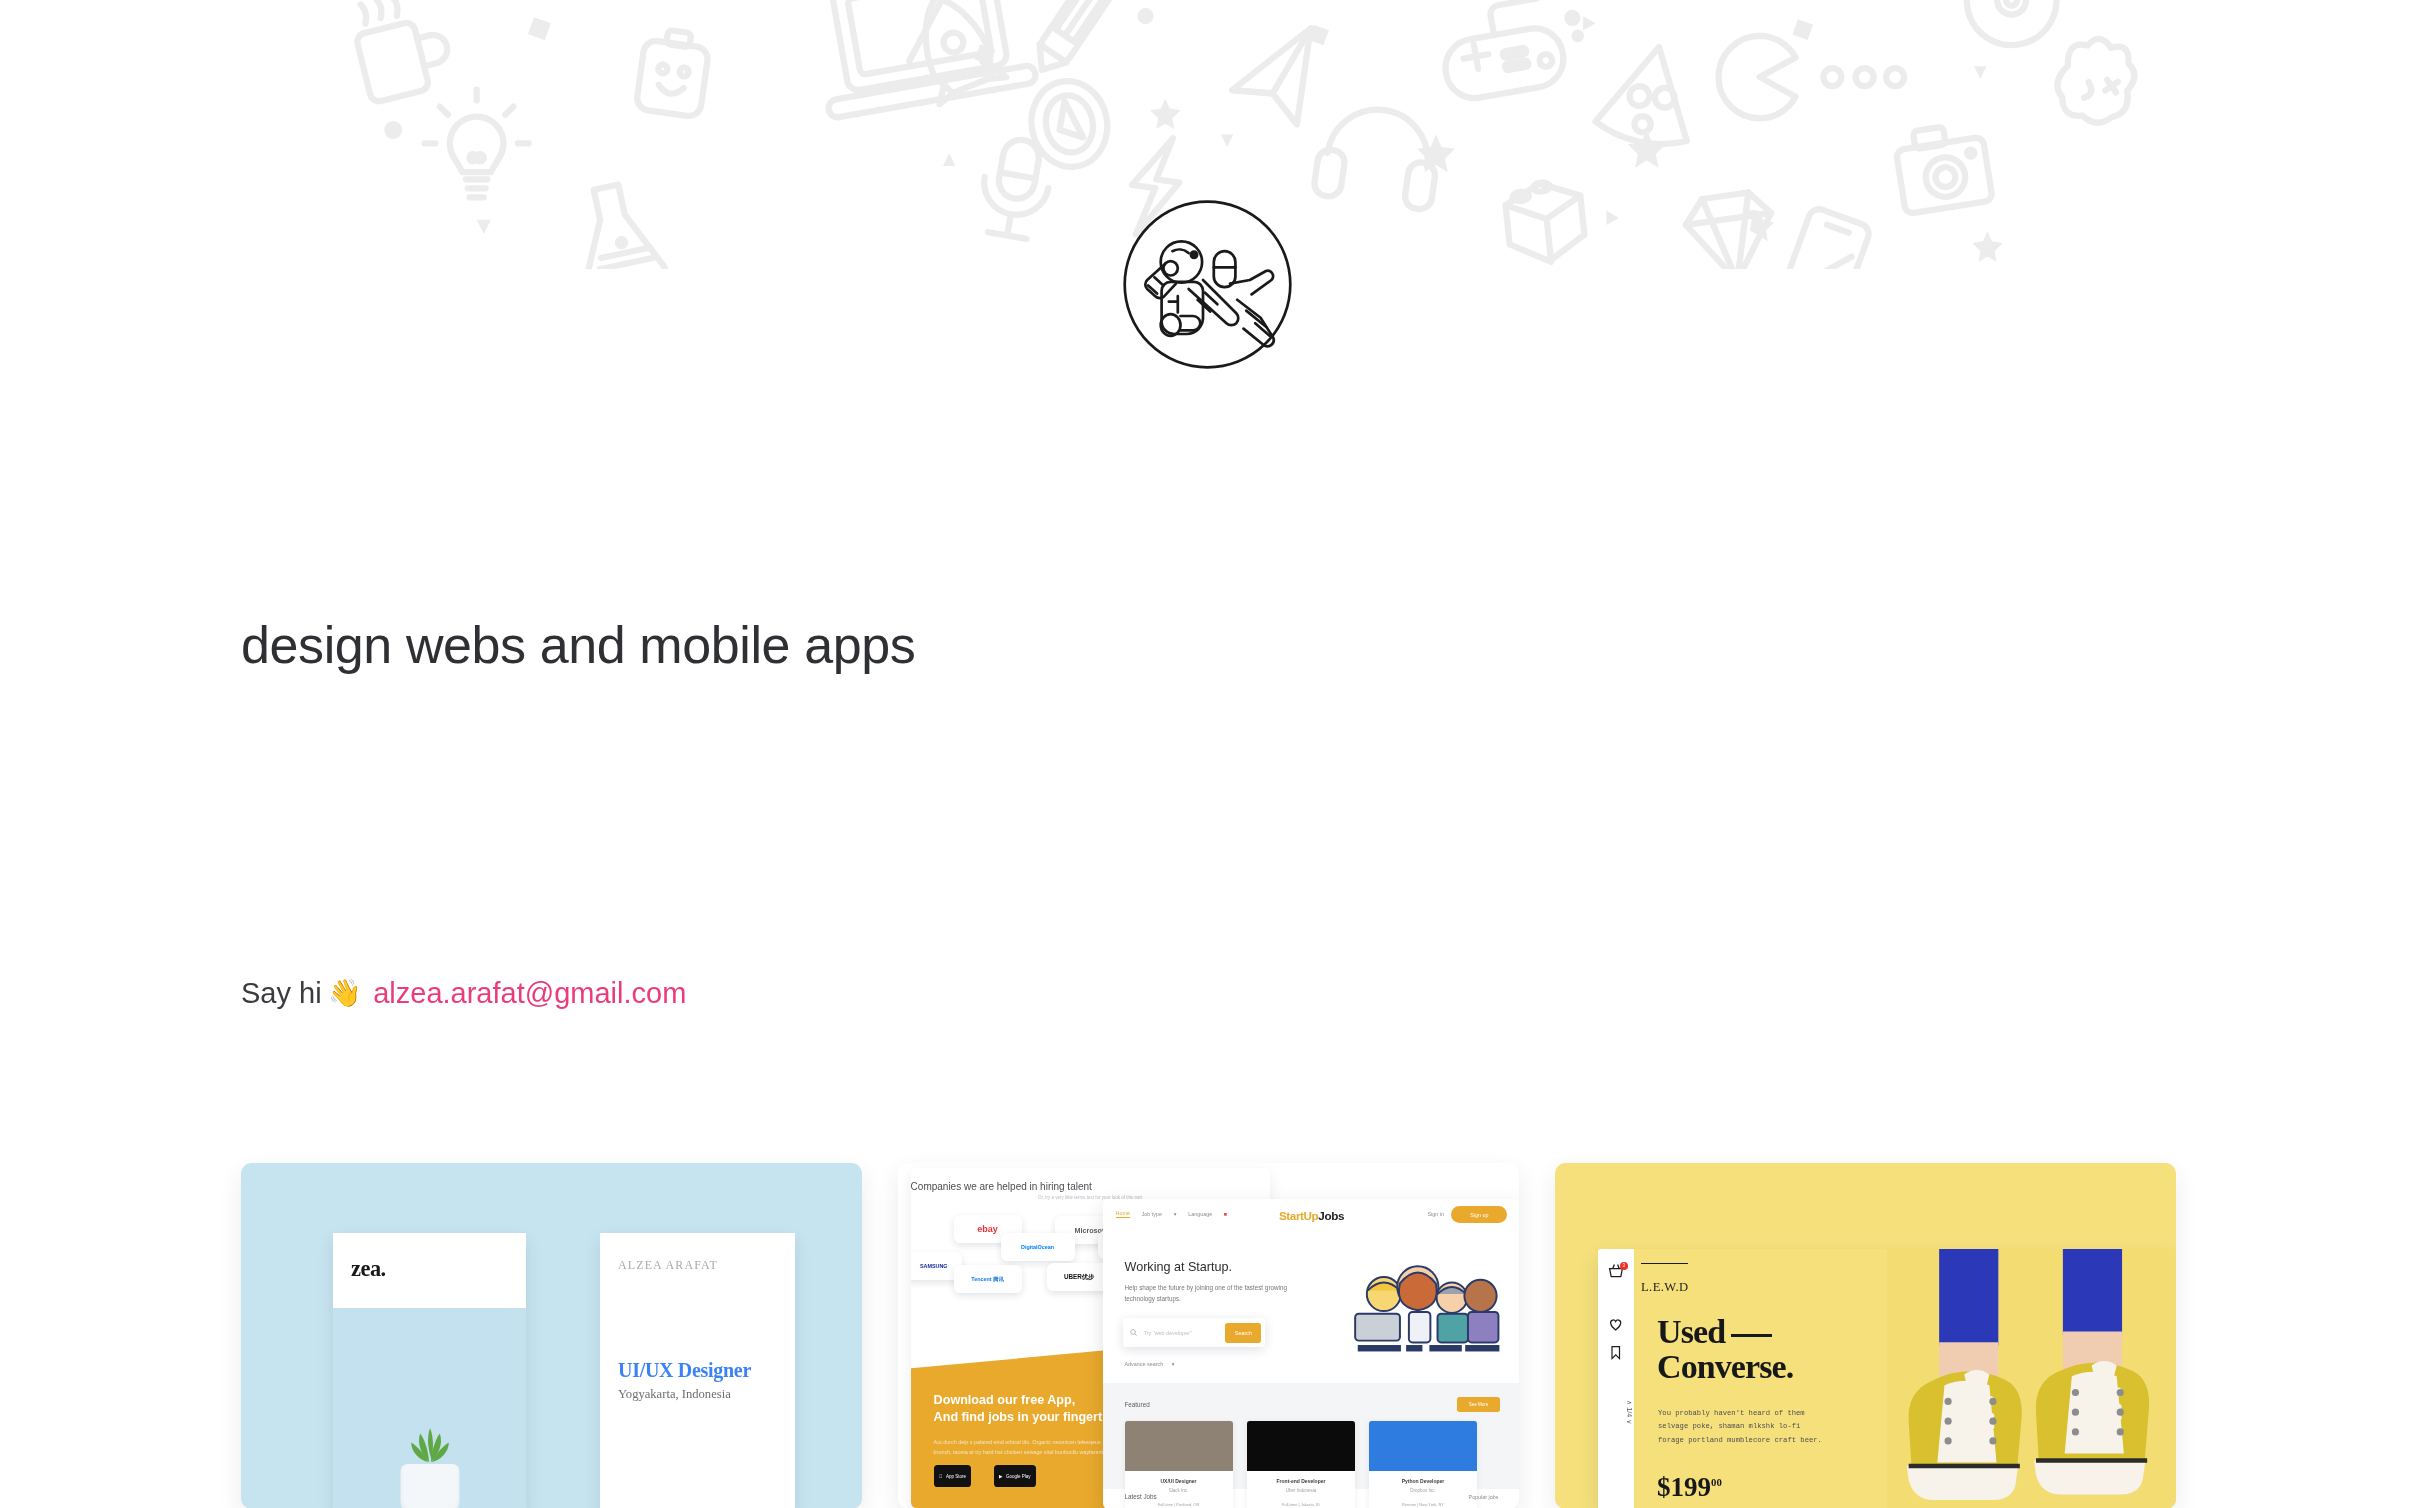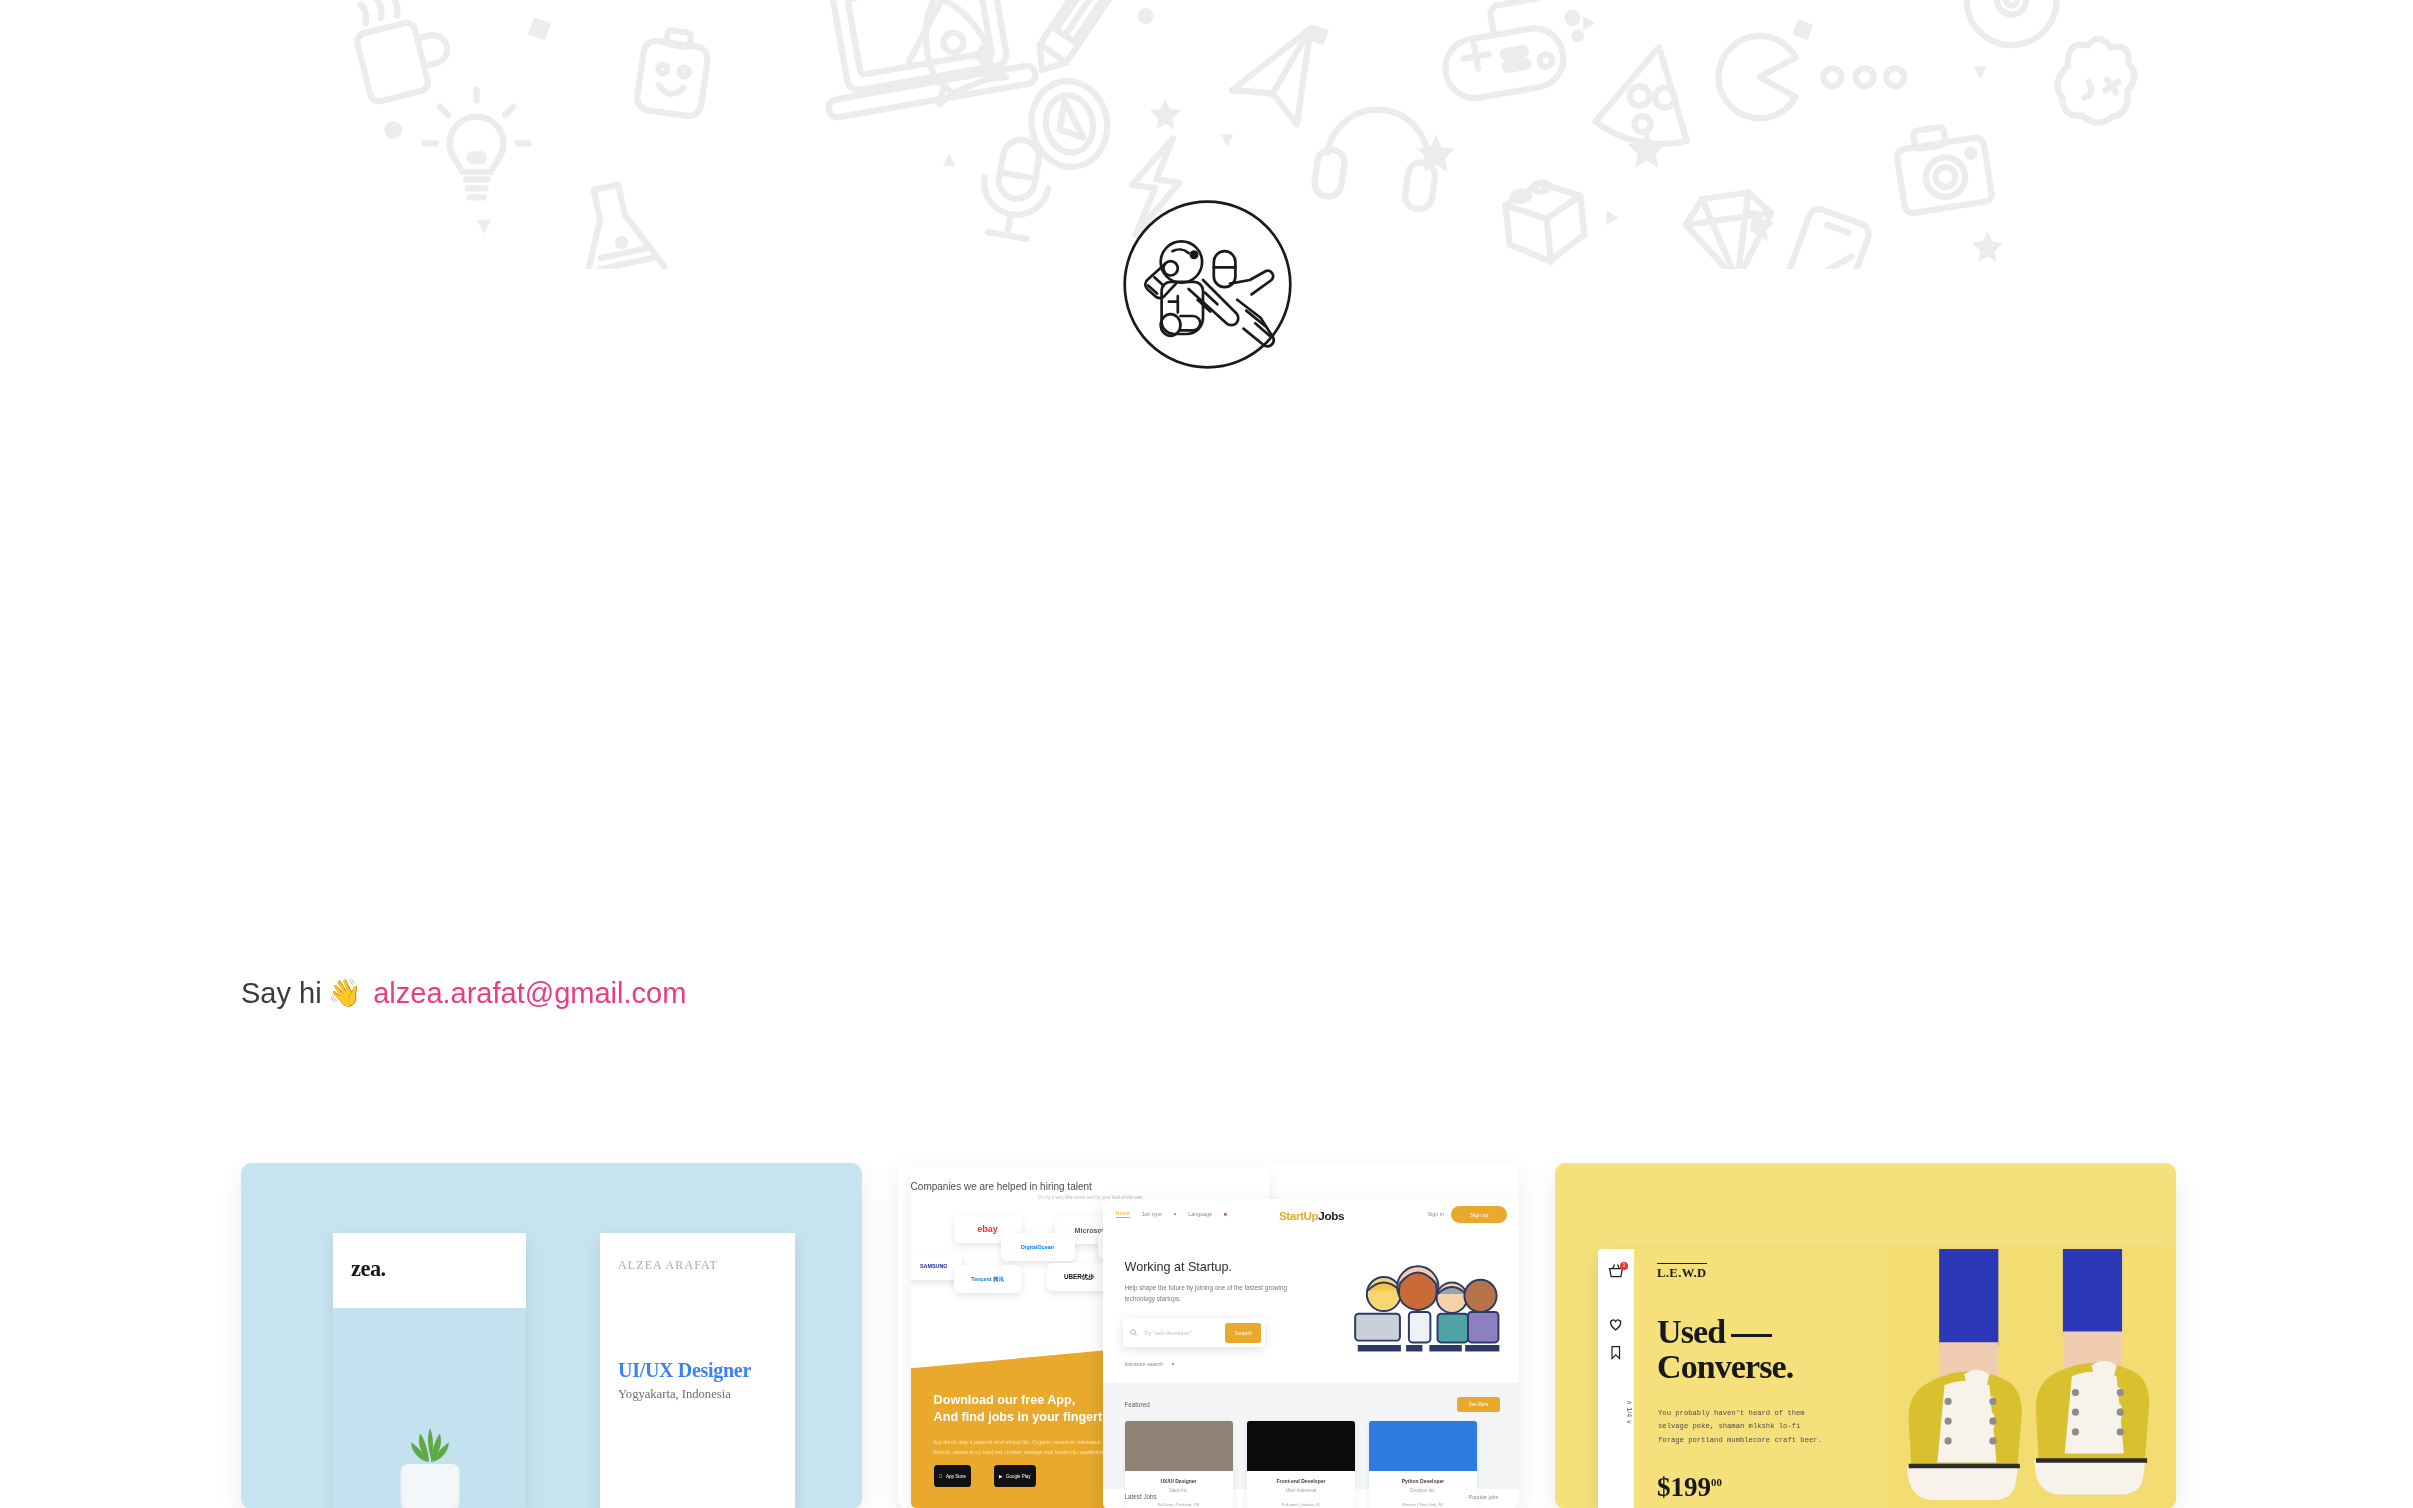--- a/index.html
+++ b/index.html
@@ -250,24 +250,24 @@
   }
   .rail-pager {
     position:absolute; bottom:65px; left:0; width:100%;
     text-align:center; font-size:7.2px; color:#56575b;
     writing-mode:vertical-rl; height:63px;
   }
   .shop-body {
     position:absolute; left:36px; top:0; right:0; bottom:0; background:#f5e07c;
   }
   .shop-brand {
-    position:absolute; left:23px; top:14.4px;
-    font-family:"Liberation Serif", serif; font-weight:700;
+    position:absolute; left:7px; top:14.4px;
+    font-family:"Liberation Serif", serif; font-weight:400;
     font-size:12.6px; color:#1b1b1d; letter-spacing:0.4px;
-    border-top:1.3px solid #1b1b1d; padding-top:2px;
+    border-top:1.3px solid #1b1b1d; padding-top:16px;
   }
   .shop-h1 {
     position:absolute; left:23px; top:66px; width:162px;
     font-family:"Liberation Serif", serif; font-weight:700;
     font-size:34px; line-height:1.02; color:#17181a; letter-spacing:-0.9px;
   }
   .shop-h1 .dash { display:inline-block; width:41px; height:2.7px; background:#17181a; vertical-align:middle; margin-left:5.4px; }
   .shop-desc {
     position:absolute; left:24px; top:158px; width:166px;
     font-family:"Liberation Mono", monospace;
@@ -474,20 +474,21 @@
         <path d="M72 28 a12 12 0 0 1 24 0 v16 a12 12 0 0 1 -24 0z"></path>
         <path d="M72 34 h24"></path>
         <path d="M90 52 l22 -4 l18 -10 a6 6 0 0 1 6 10 l-22 16"></path>
         <path d="M98 70 l26 20 l14 22 a7 7 0 0 1 -11 8 l-22 -18"></path>
         <path d="M108 82 l22 18 M118 96 l16 14"></path>
       </g>
     </svg>
   </div>
 
   <h1 class="headline">
+    <span class="hl-line l2">design webs and mobile apps</span>
   </h1>
 
   <div class="contact">
     <span class="say">Say hi</span>
     <span class="wave-icon">👋</span>
     <a class="email" href="#">alzea.arafat@gmail.com</a>
   </div>
 
   <div class="cards">
 

